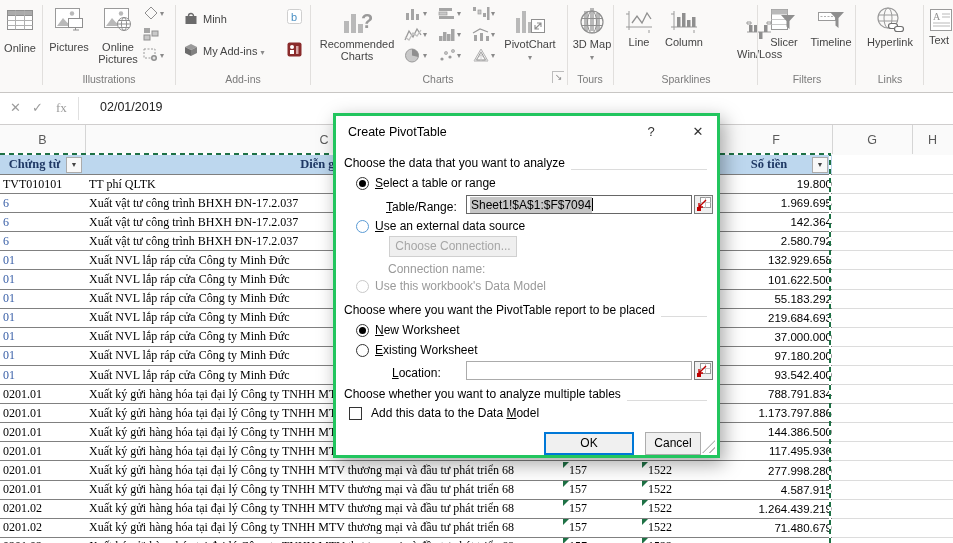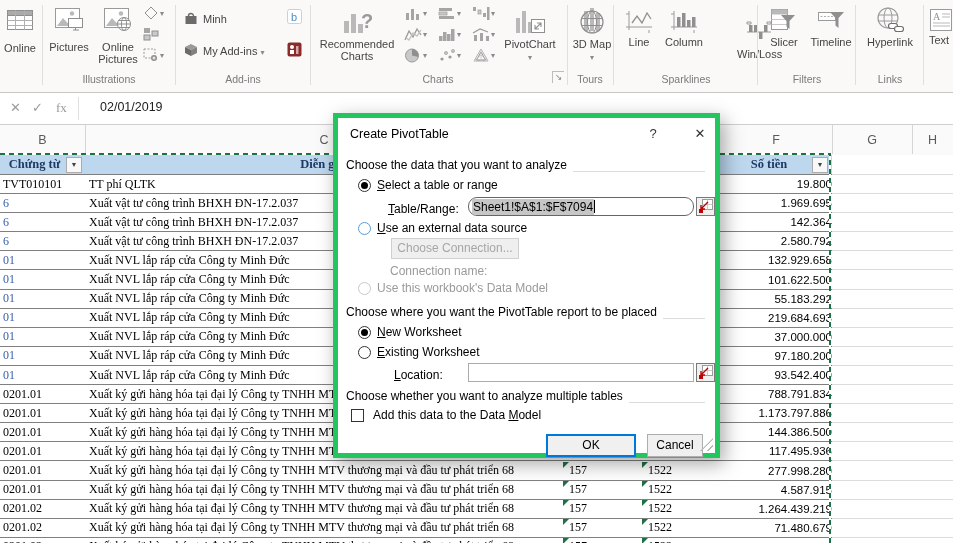--- a/index.html
+++ b/index.html
@@ -46,21 +46,21 @@
   .gcell.blue{color:#3A60A8;}
   .gcell.tri::before{content:"";position:absolute;left:0;top:0;
          border-top:6px solid #1E7145;border-right:6px solid transparent;}
   
   .ants-h{position:absolute;left:0;top:153px;width:831px;height:2px;z-index:2;
           background:repeating-linear-gradient(90deg,#1E7145 0 5px,#FFFFFF 5px 9px);}
   .ants-v{position:absolute;left:829px;top:155px;width:2px;height:388px;z-index:2;
           background:repeating-linear-gradient(0deg,#1E7145 0 5px,#FFFFFF 5px 9px);}
   
   #dlg{position:absolute;left:333px;top:113px;width:387px;height:345px;background:#fff;
-       border:5px solid #22c55e;box-shadow:4px 6px 18px rgba(0,0,0,.35);z-index:10;
+       border:3px solid #22c55e;box-shadow:4px 6px 18px rgba(0,0,0,.35);z-index:10;
        font-size:12px;color:#000;box-sizing:border-box;}
   #dlg .abs{position:absolute;}
   #dlgtitle{left:12px;top:9px;font-size:12.5px;}
   .dlgsys{width:20px;height:18px;text-align:center;line-height:18px;color:#333;font-size:13px;}
   .sechead{left:8px;right:10px;display:flex;align-items:flex-end;white-space:nowrap;}
   .sechead .rule{flex:1;height:1px;background:#DCDCDC;margin-left:6px;}
   .radio{width:13px;height:13px;border-radius:50%;border:1px solid #333;box-sizing:border-box;background:#fff;}
   .radio.sel::after{content:"";display:block;width:7px;height:7px;margin:2px;border-radius:50%;background:#000;}
   .radio.blue{border-color:#5A9BD5;}
   .radio.dis{border-color:#C9C9C9;}
@@ -617,21 +617,21 @@
 
     <div class="abs sechead" style="top:40px;">
       <span>Choose the data that you want to analyze</span>
         <span class="rule"></span>
     </div>
 
     <div class="abs radio sel" style="left:20px;top:61px;"></div>
     <div class="abs dlbl" style="left:39px;top:60px;"><u>S</u>elect a table or range</div>
 
     <div class="abs dlbl" style="left:50px;top:84px;"><u>T</u>able/Range:</div>
-    <div class="abs tbox" style="left:130px;top:79px;width:226px;height:19px;border-radius:9px;">
+    <div class="abs tbox" style="left:130px;top:79px;width:226px;height:19px;">
       <span class="selhl">Sheet1!$A$1:$F$7094</span>
         <span class="caretbar"></span>
     </div>
     <div class="abs rangebtn" style="left:358px;top:79px;">
       <svg width="15" height="15">
           <rect x="4.5" y="0.5" width="10" height="10" fill="#fff" stroke="#9a9a9a"></rect>
           <path d="M4.5 5.5h10M9.5 0.5v10" stroke="#c9c9c9"></path>
           <path d="M10 3 L3 10 M3 10 h4 M3 10 v-4" stroke="#C00000" stroke-width="1.4" fill="none"></path>
           <rect x="1" y="10" width="4" height="4" fill="#C00000"></rect>
         </svg>

